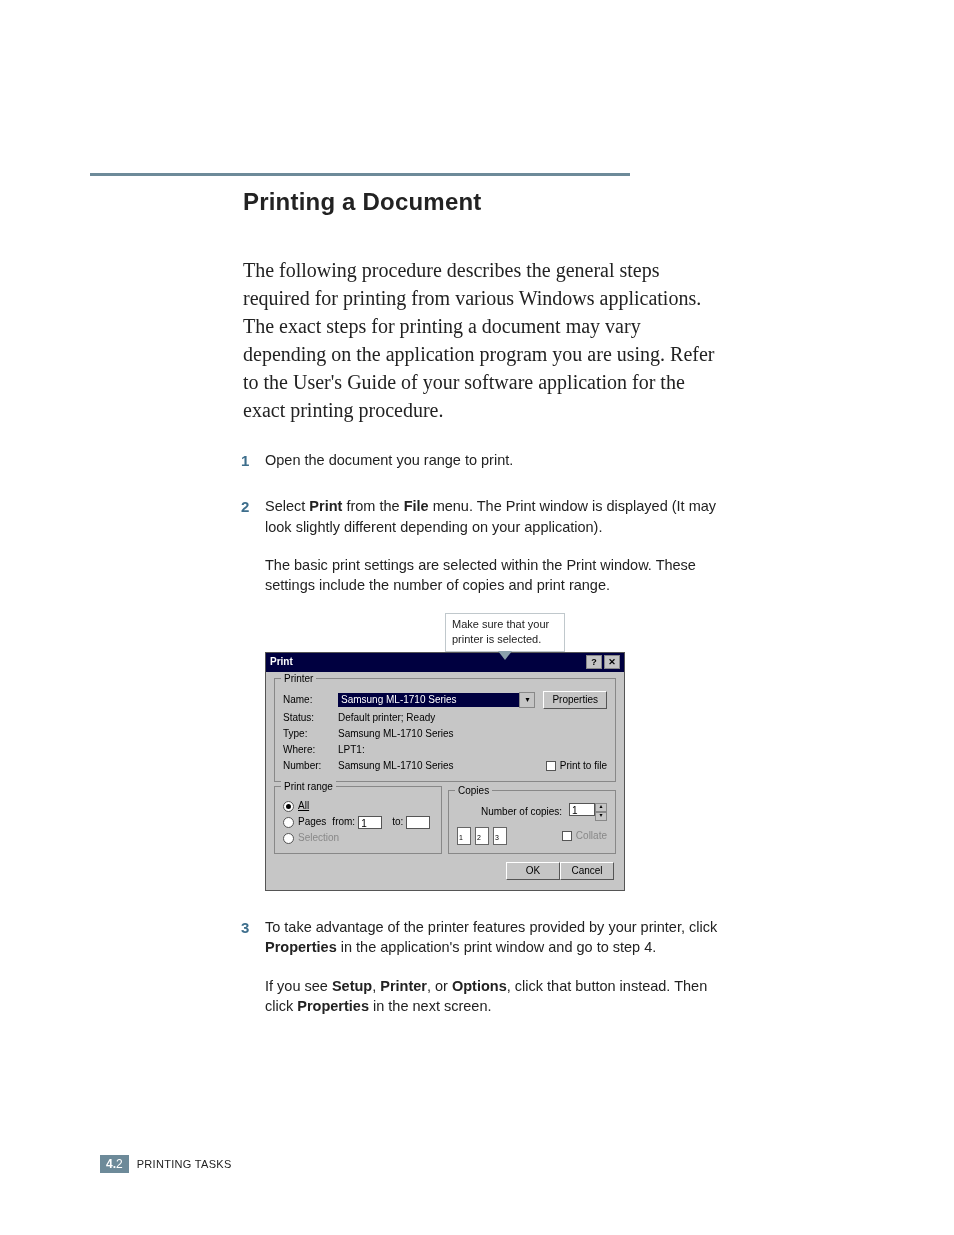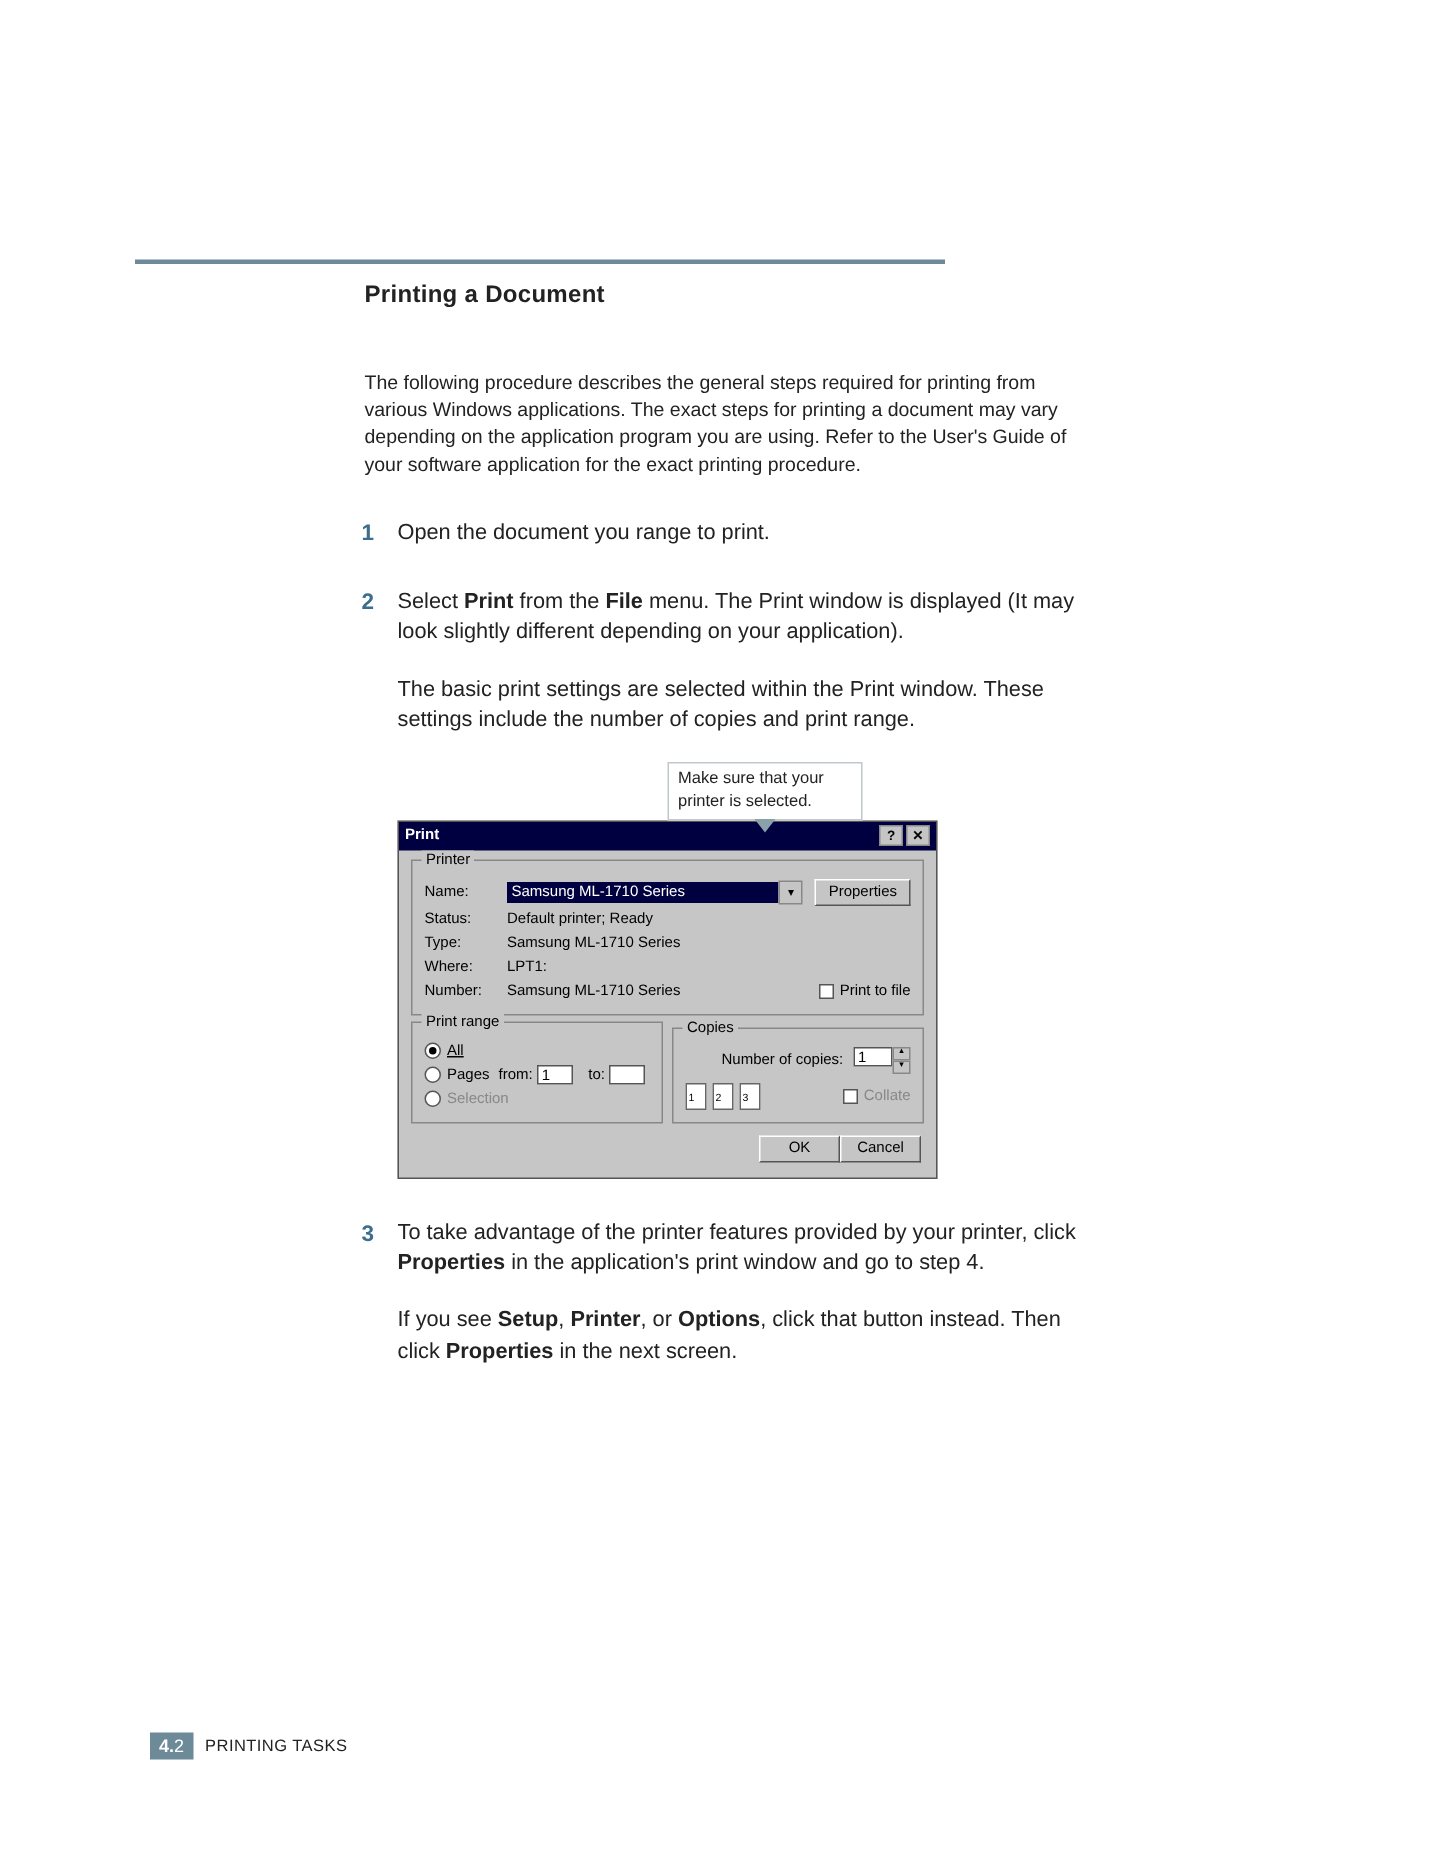--- a/index.html
+++ b/index.html
@@ -25,27 +25,28 @@
   }
   .content {
     position: absolute;
     left: 243px;
     top: 188px;
     width: 480px;
   }
   h1.section-title {
     margin: 0 0 40px 0;
     font-weight: bold;
-    font-size: 16px;
+    font-size: 24px;
     letter-spacing: 0.2px;
   }
   .intro {
-    font-size: 13px;
+    font-size: 20px;
     line-height: 1.4;
     margin: 0 0 26px 0;
+    font-family: Liberation Serif, serif;
   }
   .step {
     margin: 0 0 26px 0;
     position: relative;
     padding-left: 22px;
     font-size: 14.5px;
     line-height: 1.4;
   }
   .step .num {
     position: absolute;
@@ -59,21 +60,21 @@
   .step p:last-child { margin-bottom: 0; }
   .b { font-weight: bold; }
 
   
   .callout-wrap {
     margin: 8px 0 20px 0;
   }
   .callout {
     position: relative;
     margin-left: 180px;
-    width: 130px;
+    width: 120px;
     background: #fff;
     border: 1px solid #c0c8cc;
     font-size: 11px;
     line-height: 1.3;
     padding: 3px 6px 5px 6px;
     text-align: left;
     box-sizing: border-box;
   }
   .callout::after {
     content: "";

